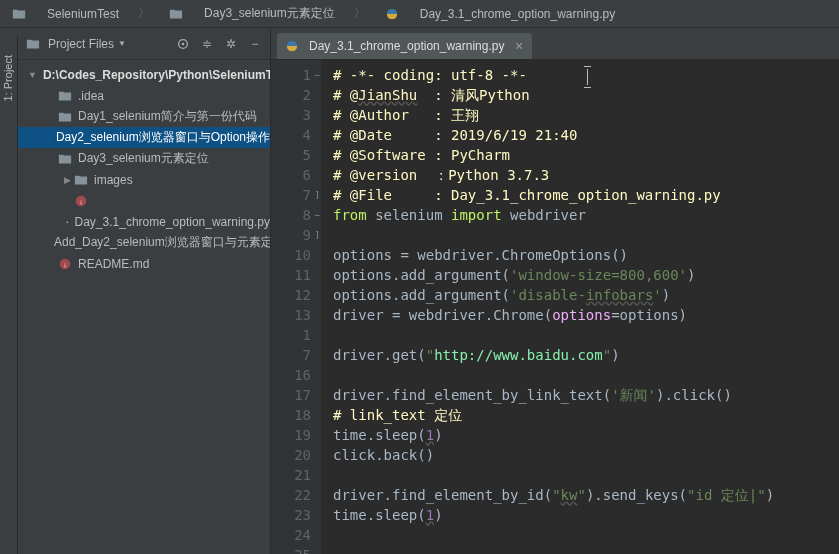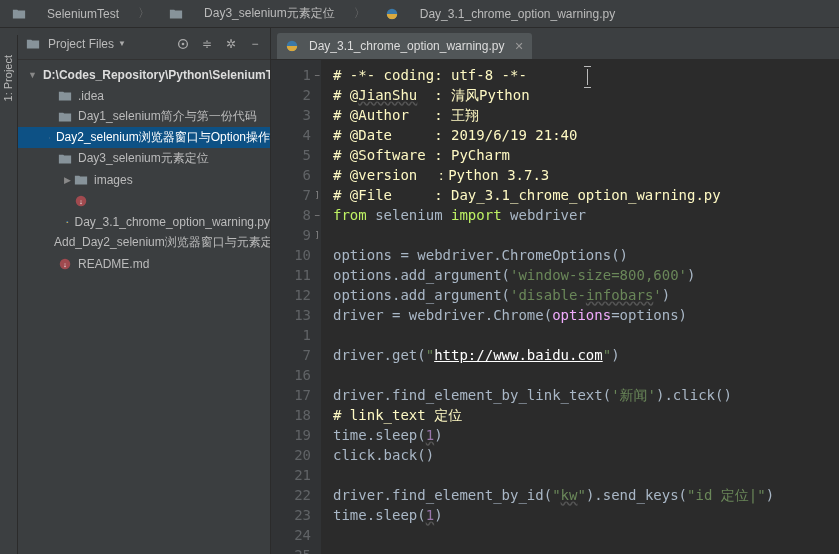--- a/index.html
+++ b/index.html
@@ -26,21 +26,21 @@
 .ed { flex:1; background:#2b2b2b; display:flex; flex-direction:column; }
 .tabs { height:32px; display:flex; align-items:flex-end; background:#3c3f41; border-bottom:1px solid #2b2b2b; padding-left:6px; }
 .tab { height:26px; background:#515658; display:flex; align-items:center; padding:0 8px; gap:6px; border-top-left-radius:3px; border-top-right-radius:3px; color:#ddd; }
 .tab .x { color:#999; font-size:11px; margin-left:4px; cursor:pointer; }
 .code { flex:1; display:flex; font-family:Consolas,monospace; font-size:14px; line-height:20px; overflow:hidden; }
 .gut { width:50px; background:#313335; text-align:right; padding:5px 10px 0 0; color:#606366; position:relative; }
 .gut div { height:20px; }
 .fold { position:absolute; right:1px; width:8px; color:#888; font-size:9px; }
 .txt { flex:1; padding:5px 0 0 12px; background:#2b2b2b; color:#a9b7c6; }
 .txt .ln { height:20px; white-space:pre; }
-.c { color:#fef9c3; } .k { color:#bef264;margin-top:20px; } .s { color:#6a8759; } .o { color:#f0abfc; } .p { color:#9876aa; text-decoration:underline wavy #555; } .u { text-decoration:underline wavy #555; } .hl { color:#ffffff; text-decoration:underline; }
+.c { color:#fef9c3; } .k { color:#bef264;margin-top:20px; } .s { color:#6a8759; } .o { color:#f0abfc; } .p { color:#9876aa; text-decoration:underline wavy #555; } .u { text-decoration:underline wavy #555; } .hl { color:#86efac; }
 .caret { position:absolute; left:587px; top:69px; width:1px; height:16px; background:#bbb; }
 .caret::after { content:""; position:absolute; top:-3px; left:-3px; width:7px; height:1px; background:#bbb; }
 .caret::before { content:""; position:absolute; bottom:-3px; left:-3px; width:7px; height:1px; background:#bbb; }
 svg { display:block; }
 </style>
 </head>
 <body>
 
 <div class="bc">
   <svg class="fi" viewBox="0 0 16 16">

